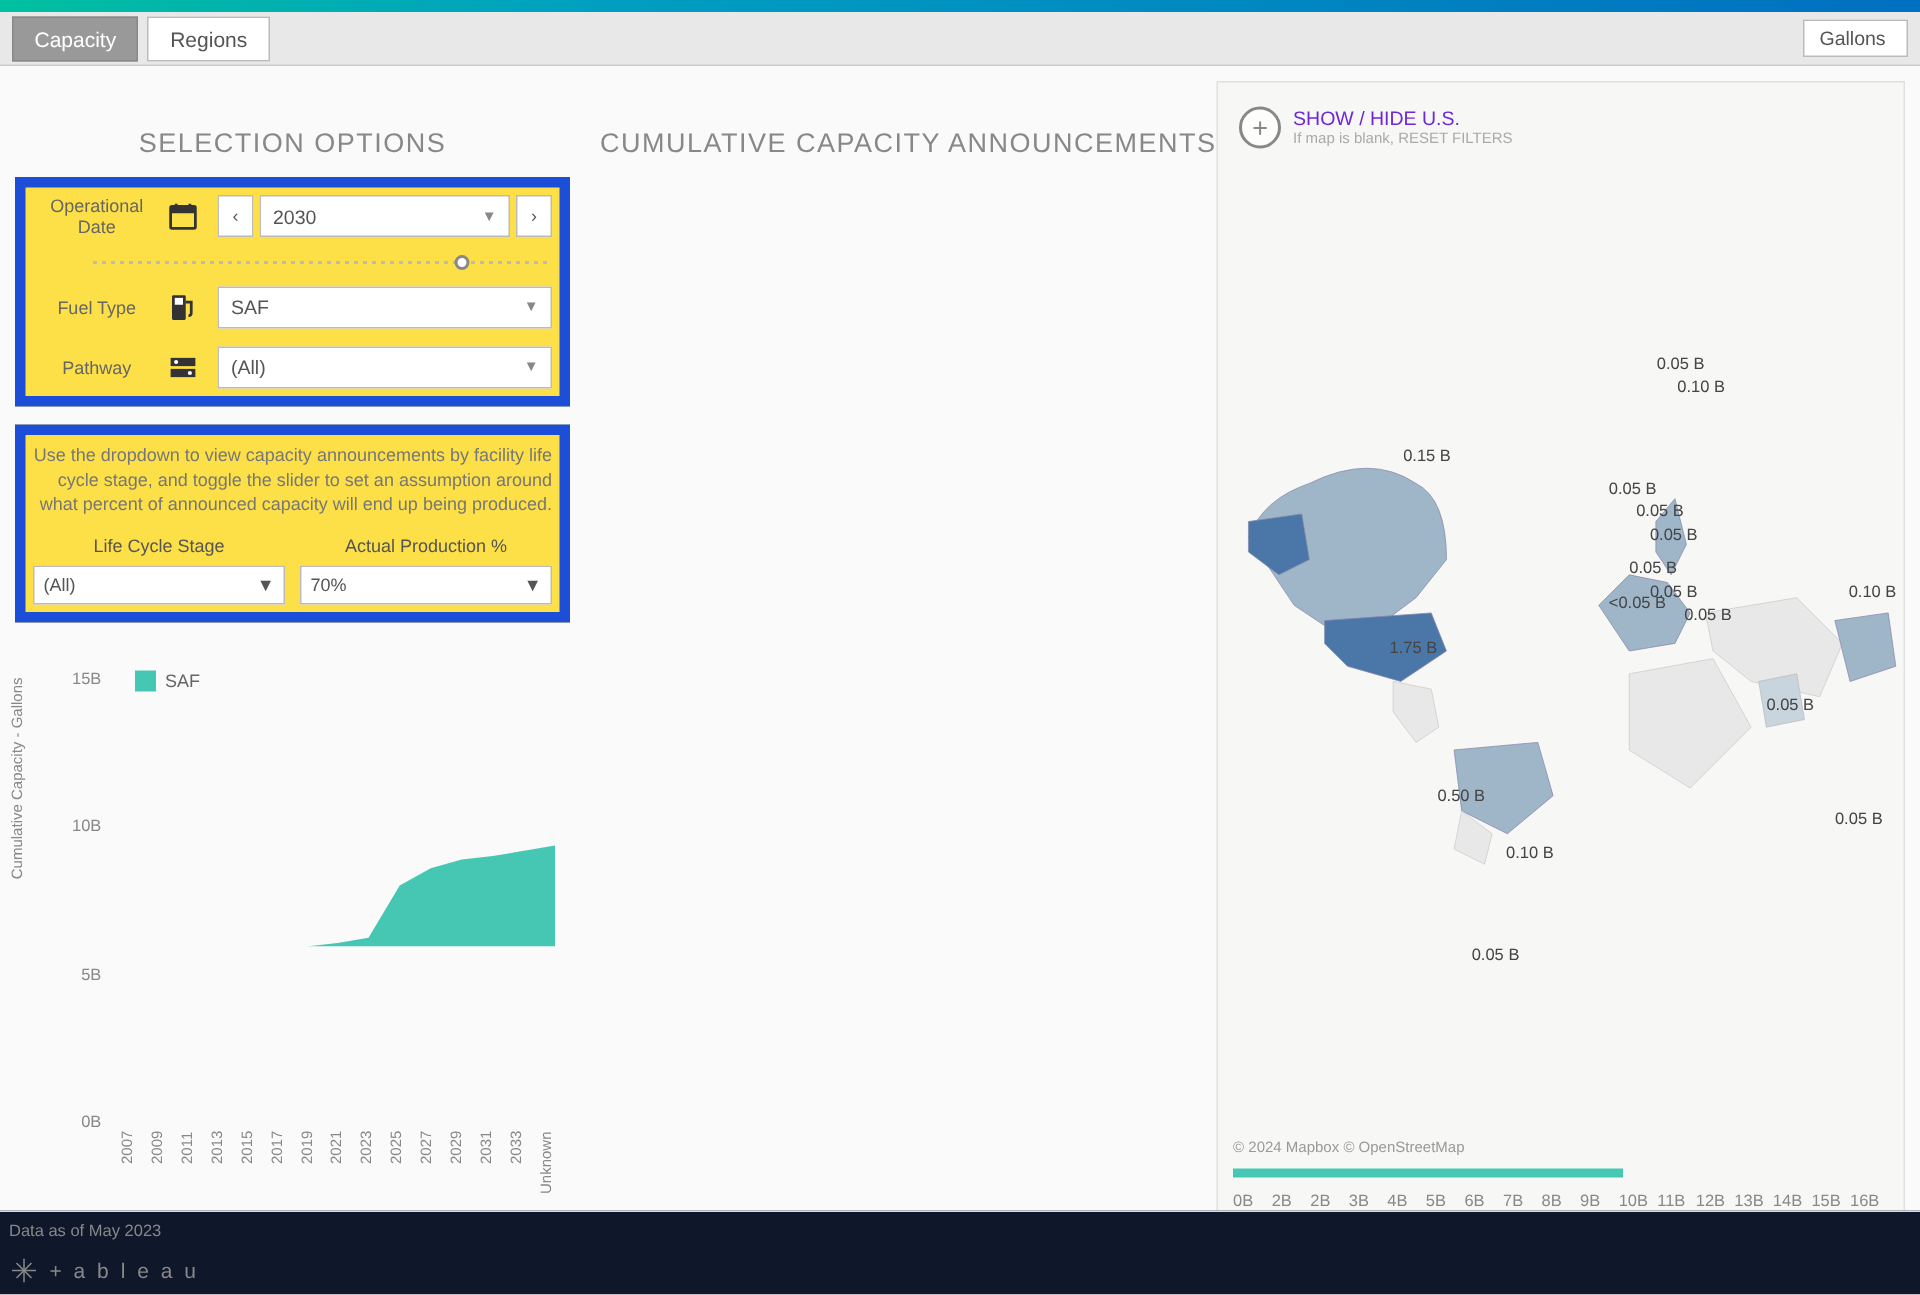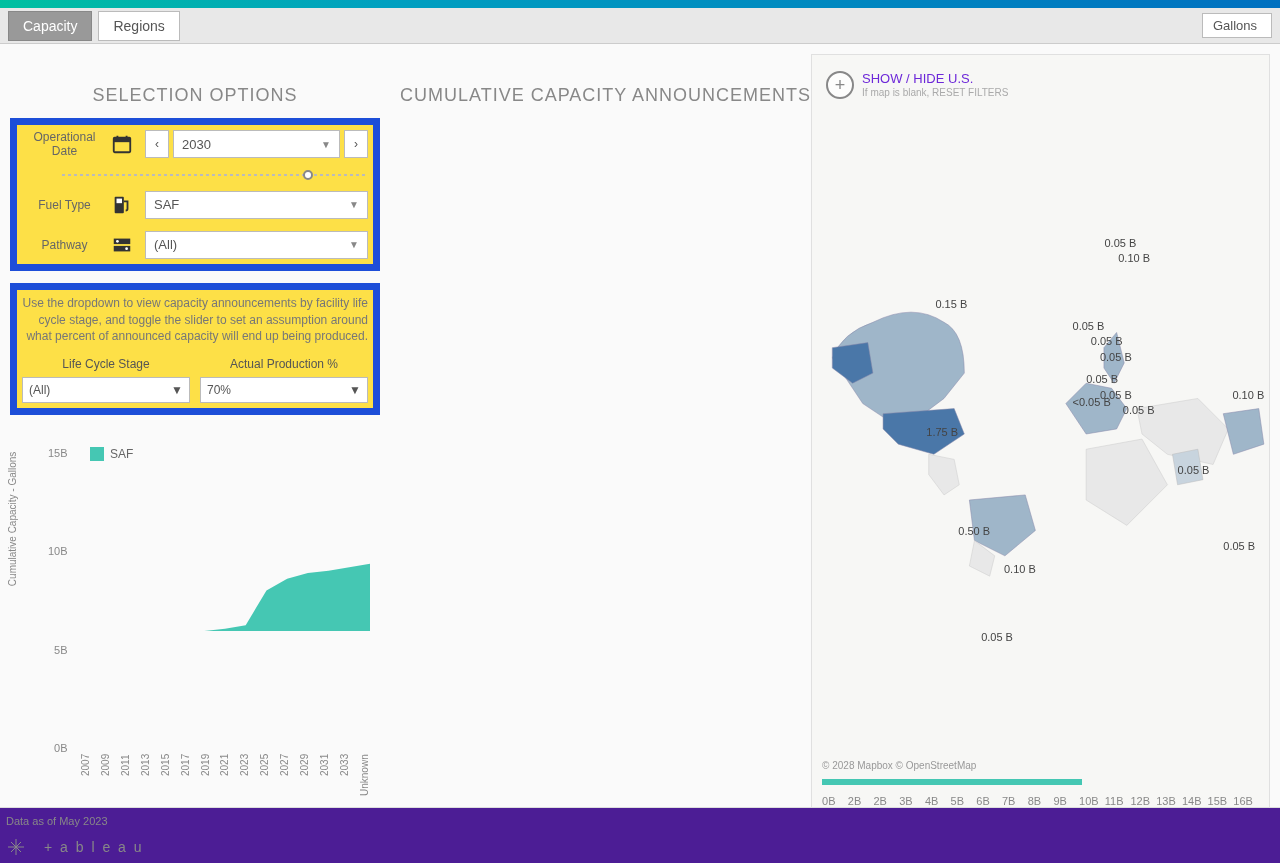--- a/index.html
+++ b/index.html
@@ -42,23 +42,23 @@
 .plus-circle { width: 28px; height: 28px; border: 2px solid #888; border-radius: 50%; display: flex; align-items: center; justify-content: center; font-size: 18px; color: #888; cursor: pointer; background: rgba(255,255,255,0.7); }
 .toggle-text { font-size: 13px; color: #6d28d9; line-height: 1.2; }
 .toggle-sub { font-size: 10px; color: #aaa; }
 .map-wrap { flex: 1; position: relative; background: #f7f7f5; border: 1px solid #e0e0e0; overflow: hidden; }
 .map-svg { width: 100%; height: 100%; }
 .map-label { position: absolute; font-size: 11px; color: #444; background: rgba(255,255,255,0); }
 .attrib { position: absolute; bottom: 42px; left: 10px; font-size: 10px; color: #999; }
 .scale-bar { position: absolute; bottom: 28px; left: 10px; width: 260px; height: 6px; background: #45c7b3; }
 .map-ticks { position: absolute; bottom: 6px; left: 10px; right: 10px; display: flex; font-size: 11px; color: #888; }
 .map-ticks span { width: 50px; }
-.footer { position: absolute; bottom: 0; left: 0; right: 0; height: 56px; border-top: 1px solid #ddd; background: #4c1d95; }
+.footer { position: absolute; bottom: 0; left: 0; right: 0; height: 56px; border-top: 1px solid #ddd; background: #0f172a; }
 .data-date { position: absolute; bottom: 36px; left: 6px; font-size: 11px; color: #888; }
-.tableau-logo { position: absolute; bottom: 8px; left: 8px; display: flex; align-items: center; gap: 20px; color: #888; font-size: 14px; letter-spacing: 2px; }
+.tableau-logo { position: absolute; bottom: 8px; left: 8px; display: flex; align-items: center; gap: 9px; color: #888; font-size: 14px; letter-spacing: 2px; }
 </style>
 </head>
 <body>
 
 <div class="top-strip"></div>
 
 <div class="tab-bar">
   <div class="tab active">Capacity</div>
   <div class="tab">Regions</div>
   <div class="unit-select">
@@ -226,21 +226,21 @@
           <div class="map-label" style="left: 61%; top: 37%;">0.05 B</div>
           <div class="map-label" style="left: 63%; top: 39%;">0.05 B</div>
           <div class="map-label" style="left: 57%; top: 45%;">&lt;0.05 B</div>
           <div class="map-label" style="left: 60%; top: 42%;">0.05 B</div>
           <div class="map-label" style="left: 63%; top: 44%;">0.05 B</div>
           <div class="map-label" style="left: 68%; top: 46%;">0.05 B</div>
           <div class="map-label" style="left: 92%; top: 44%;">0.10 B</div>
           <div class="map-label" style="left: 80%; top: 54%;">0.05 B</div>
           <div class="map-label" style="left: 90%; top: 64%;">0.05 B</div>
         </div>
-      <div class="attrib">© 2028 Mapbox  © OpenStreetMap</div>
+      <div class="attrib">© 2024 Mapbox  © OpenStreetMap</div>
       <div class="scale-bar"></div>
       <div class="map-ticks" id="map-ticks">
           <span>0B</span>
           <span>2B</span>
           <span>2B</span>
           <span>3B</span>
           <span>4B</span>
           <span>5B</span>
           <span>6B</span>
           <span>7B</span>

